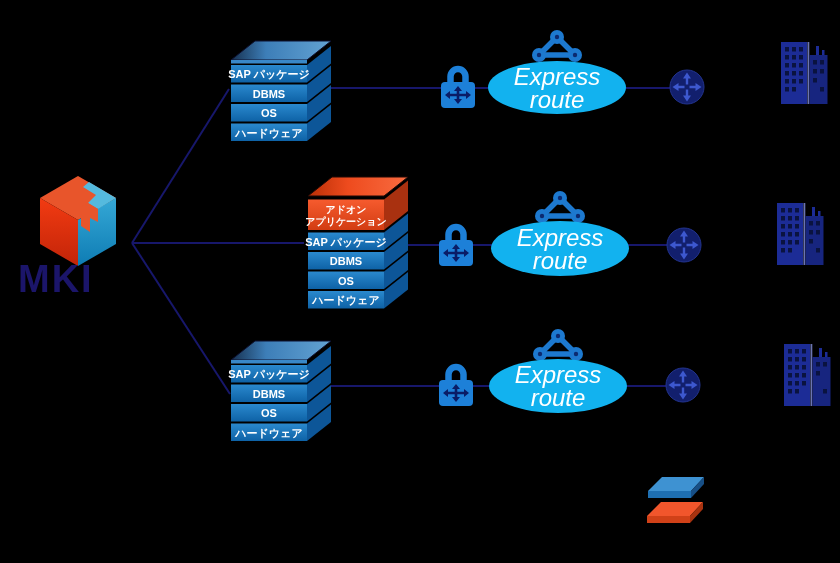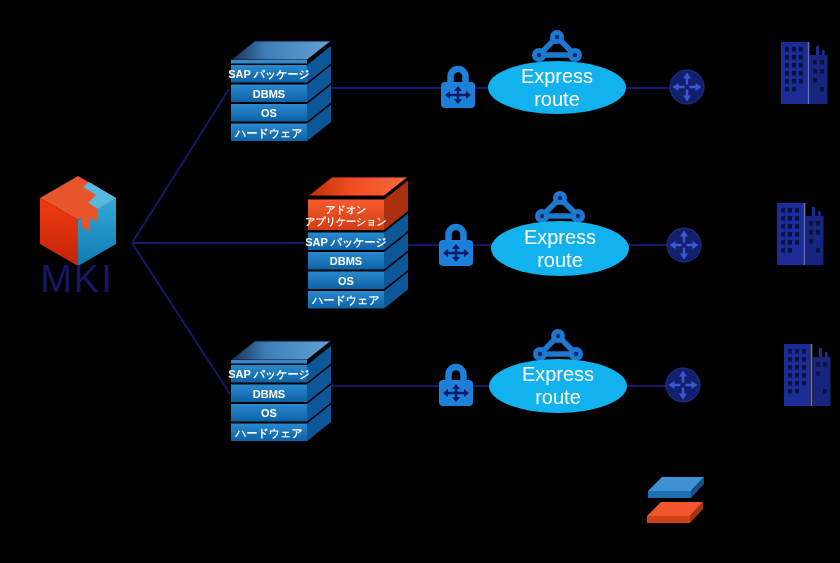--- a/index.html
+++ b/index.html
@@ -2,25 +2,25 @@
 <html><head>
 <meta charset="utf-8">
 <style>
   html,body{margin:0;padding:0;background:#000;}
   #canvas{position:relative;width:840px;height:563px;background:#000;overflow:hidden;
           font-family:"Liberation Sans",sans-serif;}
   .abs{position:absolute;}
   #conn{position:absolute;left:0;top:0;z-index:1;}
   .node{z-index:2;}
   
-  .logo-text{left:18px;top:260px;width:118px;text-align:center;color:#1b156a;
-             font-size:38px;font-weight:400;letter-spacing:2px;line-height:1;z-index:2;}
+  .logo-text{left:18px;top:260px;width:118px;text-align:left;color:#1b156a;
+             font-size:38px;font-weight:700;letter-spacing:2px;line-height:1;z-index:2;}
   
   .xr{background:#12b2ef;border-radius:50%;color:#fff;display:flex;flex-direction:column;
-      align-items:center;justify-content:center;font-size:20px;line-height:23px;z-index:2;}
+      align-items:center;justify-content:center;font-size:24px;line-height:23px;z-index:2;font-style:italic;}
   .stack-label{font-size:11px;font-weight:bold;fill:#ffffff;text-anchor:middle;
                font-family:"Liberation Sans",sans-serif;}
   .stack-label.small{font-size:10px;}
 </style>
 </head>
 <body>
 
 <div id="canvas">
 
   <svg width="0" height="0" style="position:absolute">

